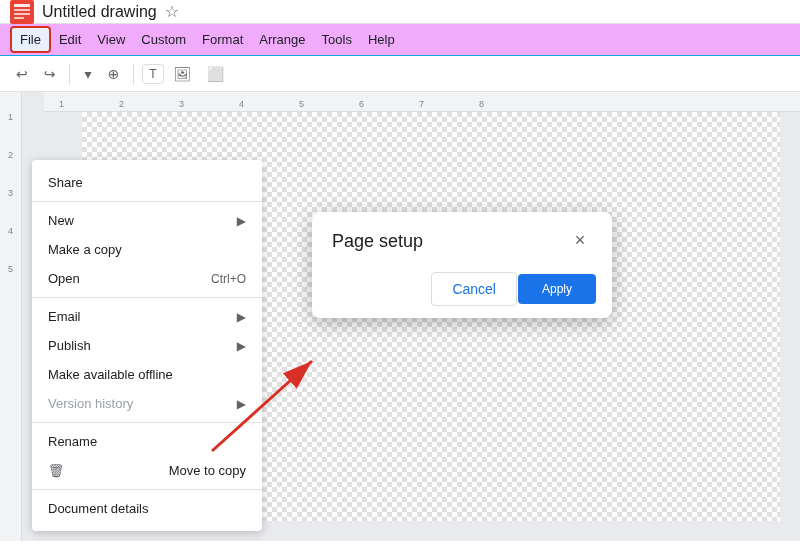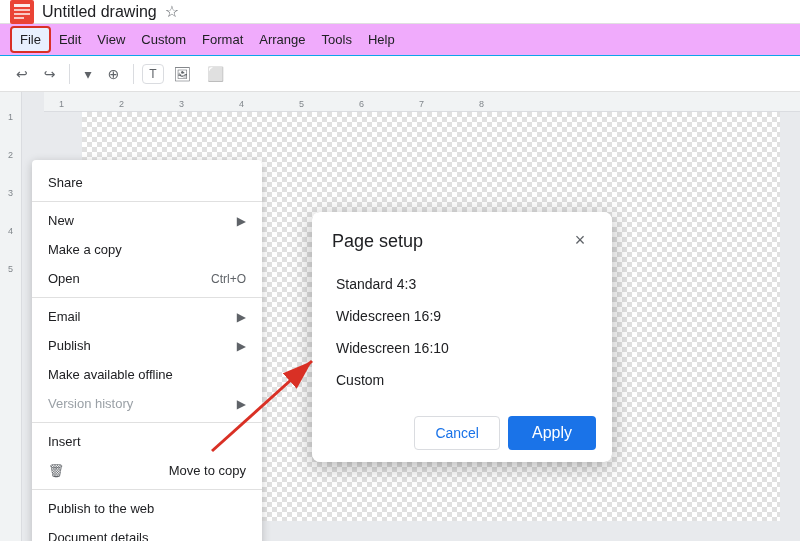--- a/index.html
+++ b/index.html
@@ -232,40 +232,40 @@
       padding: 8px 4px;
       font-size: 14px;
       color: #202124;
       cursor: pointer;
     }
     .dialog-footer {
       display: flex;
       justify-content: flex-end;
       align-items: center;
       padding: 12px 16px;
-      gap: 8px;
+      gap: 1px;
     }
     .btn-cancel {
       padding: 8px 20px;
       border: 1px solid #dadce0;
       border-radius: 4px;
       background: #fff;
       color: #1a73e8;
       cursor: pointer;
       font-size: 14px;
       font-weight: 500;
     }
     .btn-apply {
       padding: 8px 24px;
       border: none;
       border-radius: 4px;
       background: #1a73e8;
       color: #fff;
       cursor: pointer;
-      font-size: 16px;
+      font-size: 12px;
       font-weight: 500;
     }
 
     
     .ruler-nums {
       display: flex;
       gap: 55px;
       padding-left: 5px;
       font-size: 9px;
       color: #80868b;
@@ -375,59 +375,42 @@
           <span>Make available offline</span>
         </div>
         <div class="dropdown-item disabled">
           <span>Version history</span>
           <span class="arrow">▶</span>
         </div>
       </div>
 
       <div class="menu-section">
         <div class="dropdown-item">
-          <span>Insert</span>
+          <span>Rename</span>
         </div>
         <div class="dropdown-item">
           <span class="icon">🗑</span>
           <span>Move to copy</span>
         </div>
       </div>
 
       <div class="menu-section">
-        <div class="dropdown-item">
-          <span>Publish to the web</span>
-        </div>
         <div class="dropdown-item">
           <span>Document details</span>
         </div>
 
       </div>
 
     </div>
 
     <div class="dialog-overlay">
       <div class="dialog">
         <div class="dialog-header">
           <span class="dialog-title">Page setup</span>
           <div class="dialog-close">×</div>
-        </div>
-        <div class="dialog-body">
-          <div class="dialog-option">
-            <span>Standard 4:3</span>
-          </div>
-          <div class="dialog-option">
-            <span>Widescreen 16:9</span>
-          </div>
-          <div class="dialog-option">
-            <span>Widescreen 16:10</span>
-          </div>
-          <div class="dialog-option">
-            <span>Custom</span>
-          </div>
         </div>
         <div class="dialog-footer">
           <button class="btn-cancel">Cancel</button>
           <button class="btn-apply">Apply</button>
         </div>
       </div>
     </div>
 
     <svg style="position:absolute;bottom:80px;left:180px;z-index:300;pointer-events:none;" width="160" height="120">
       <defs>

